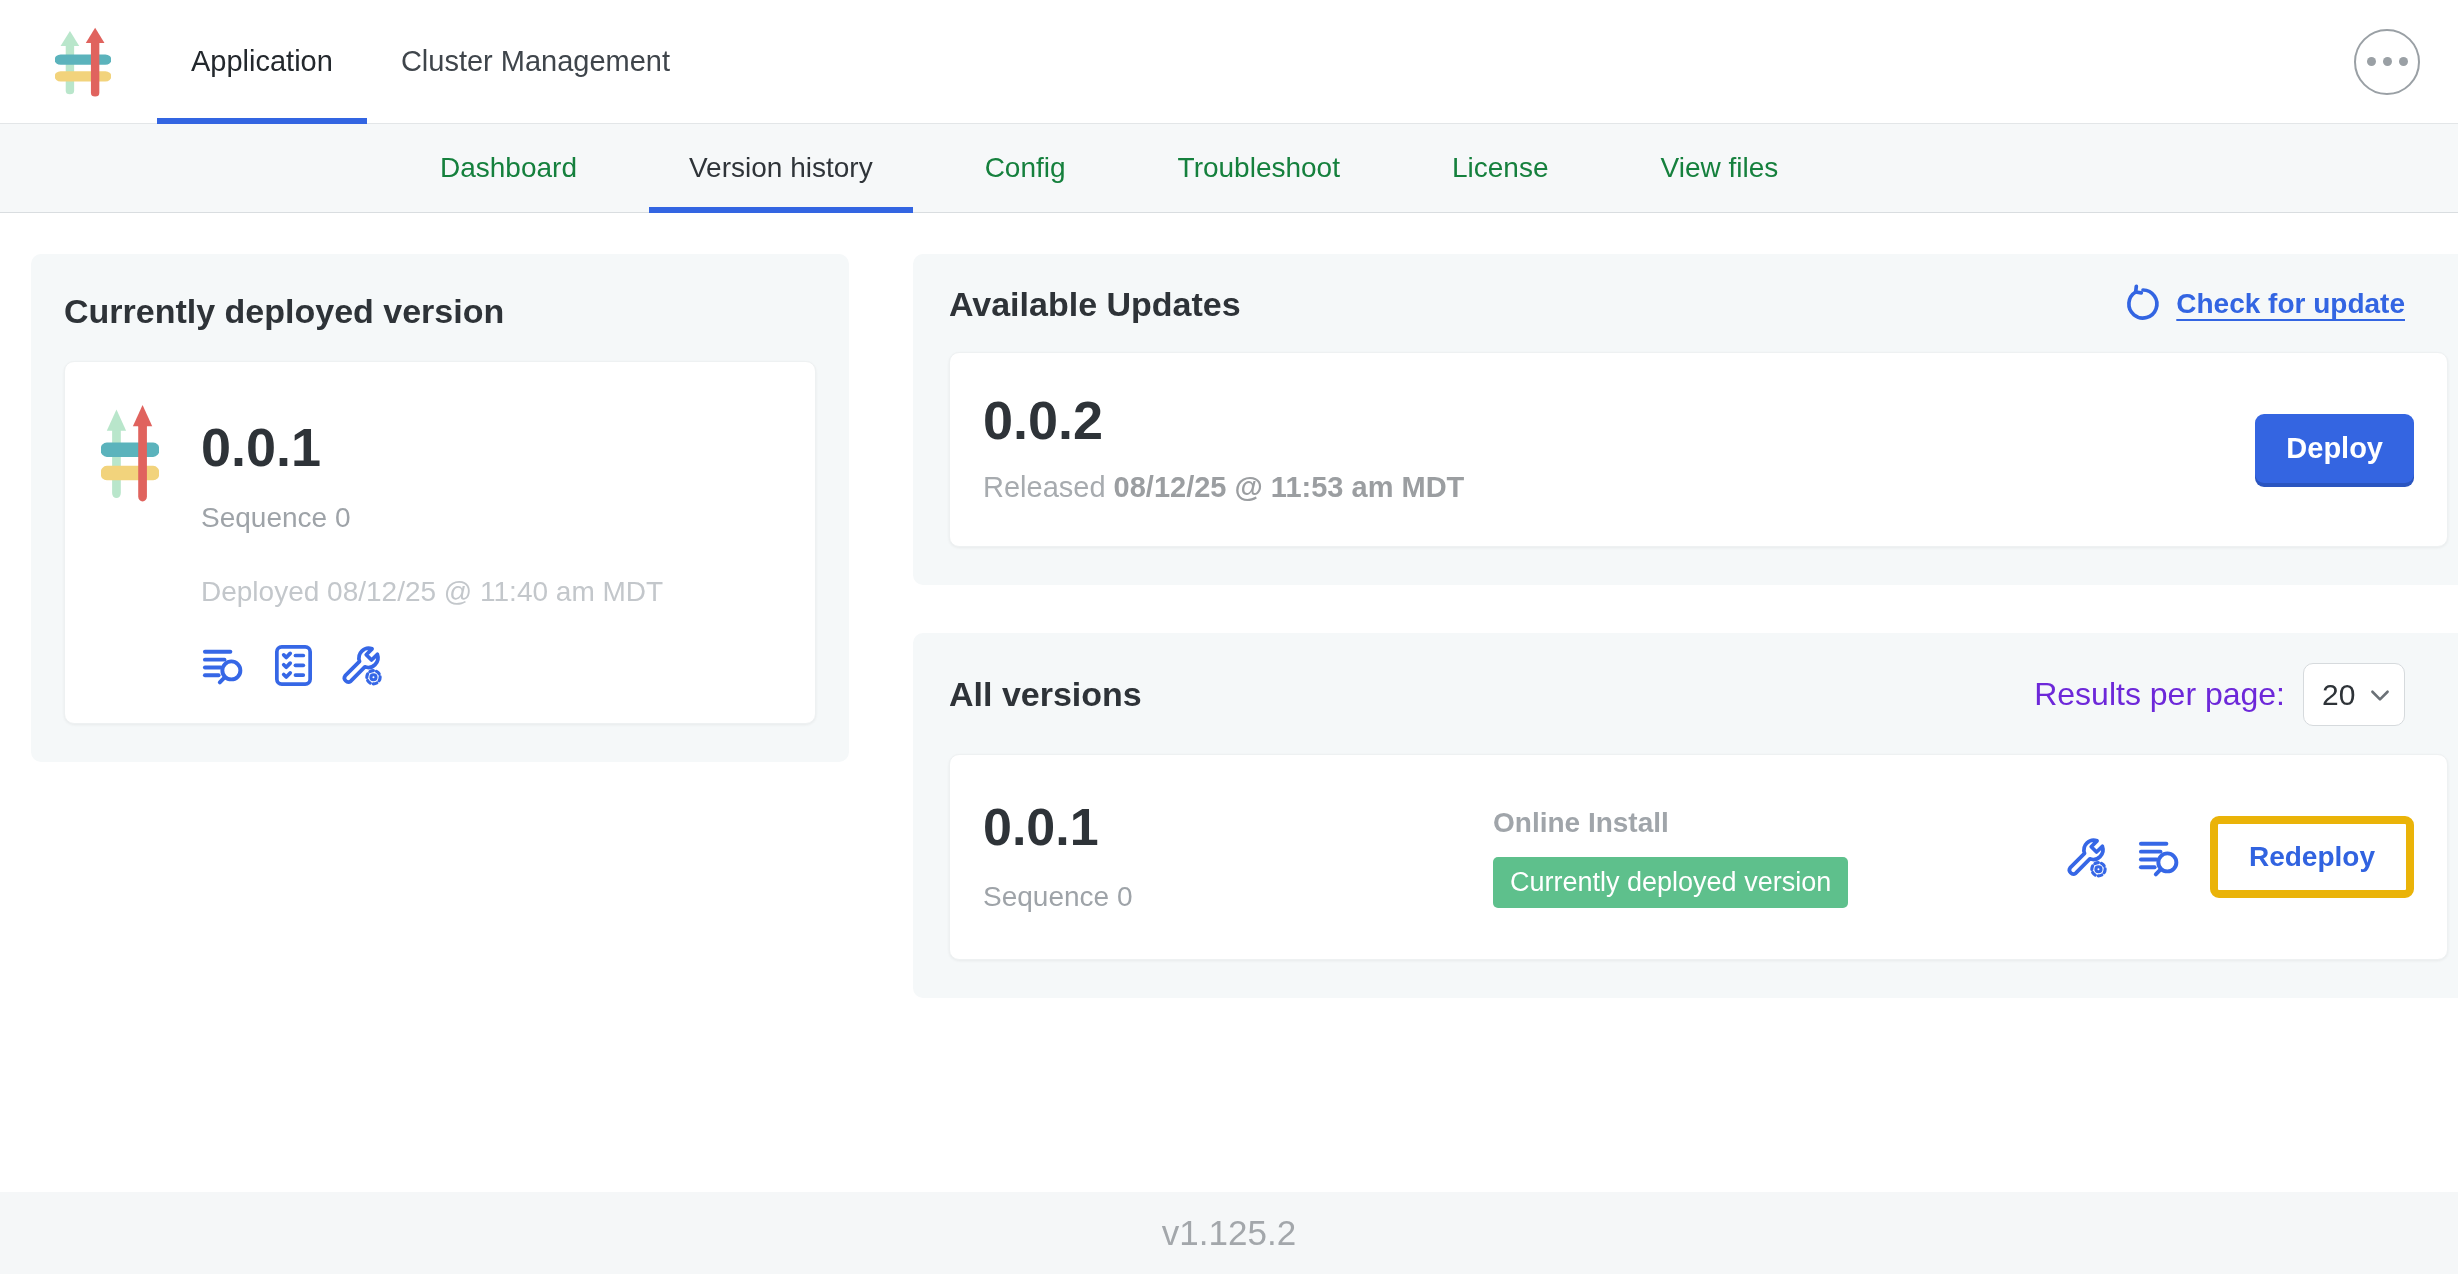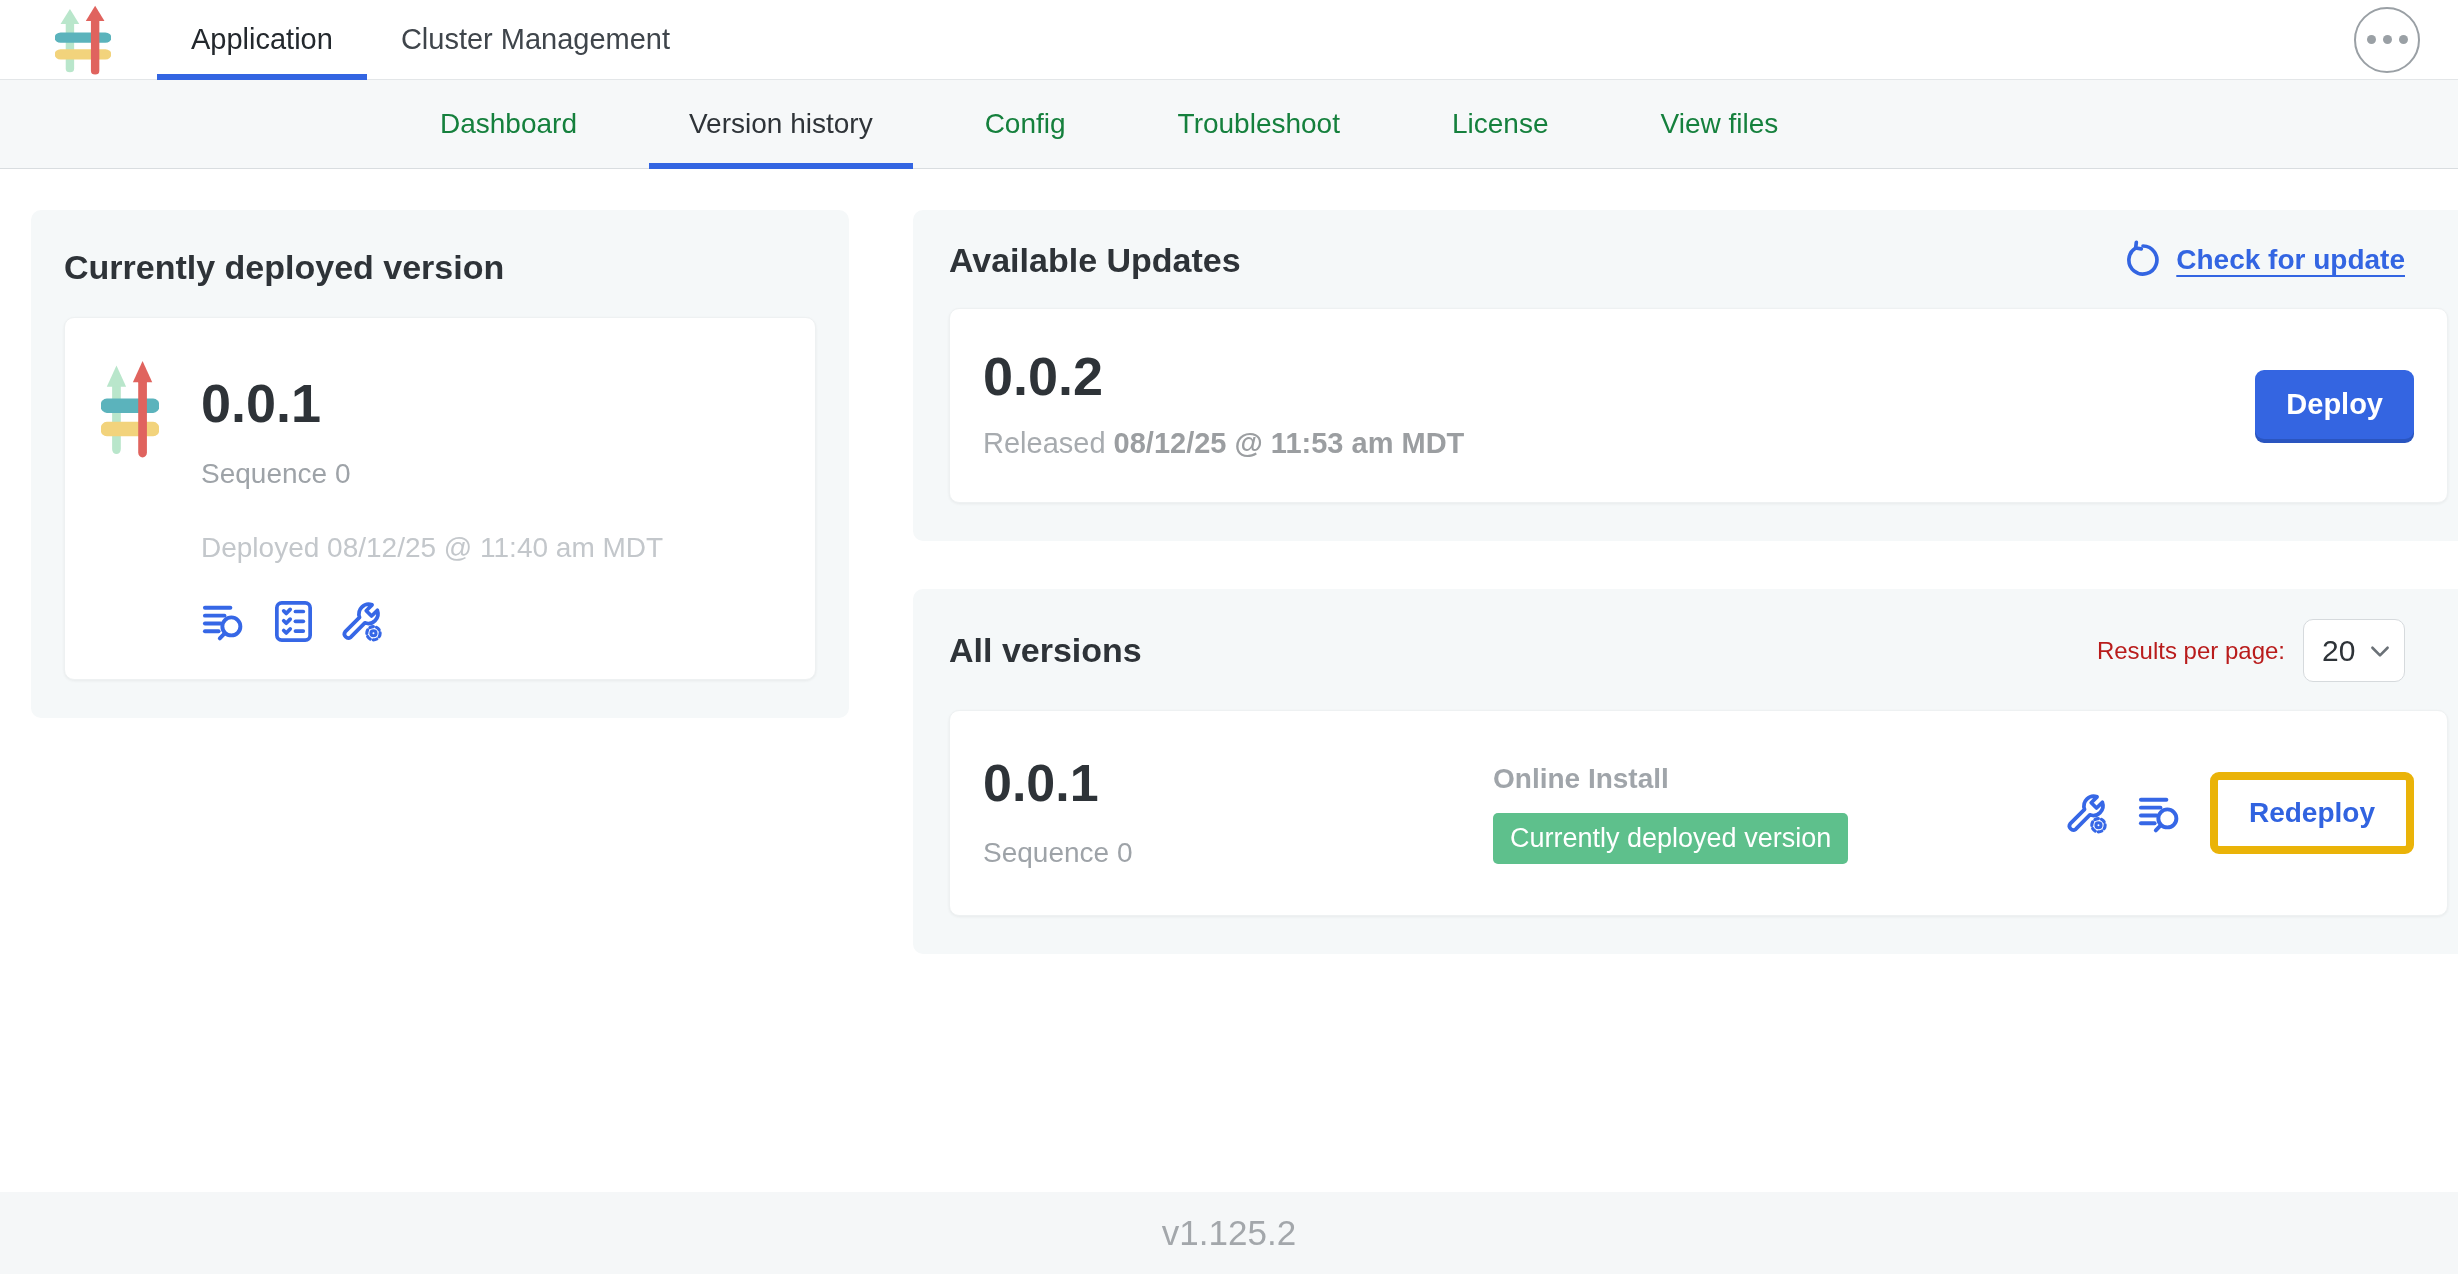--- a/index.html
+++ b/index.html
@@ -1,21 +1,21 @@
 <!DOCTYPE html>
 <html><head>
 <meta charset="utf-8">
 <style>
   * { margin:0; padding:0; box-sizing:border-box; }
   html,body { width:2458px; height:1274px; }
   body { font-family:"Liberation Sans", sans-serif; background:#ffffff; color:#2e3338; overflow:hidden; }
   .app { width:2458px; height:1274px; display:flex; flex-direction:column; }
 
   
-  .header { height:80px; background:#fff; border-bottom:1px solid #e3e6e8; display:flex; align-items:stretch; padding-left:55px; flex:none; }
+  .header { height:124px; background:#fff; border-bottom:1px solid #e3e6e8; display:flex; align-items:stretch; padding-left:55px; flex:none; }
   .logo-wrap { align-self:center; margin-right:46px; display:flex; }
   .header-tab { display:flex; align-items:center; padding:0 34px; font-size:29px; color:#3f454b; position:relative; cursor:pointer; }
   .header-tab.active { color:#23282d; }
   .header-tab.active::after { content:""; position:absolute; left:0; right:0; bottom:-1px; height:6px; background:#3365e2; }
   .menu-btn { margin-left:auto; margin-right:38px; align-self:center; width:66px; height:66px; border:2px solid #9aa0a5; border-radius:50%; background:#fff; display:flex; align-items:center; justify-content:center; gap:7px; cursor:pointer; }
   .menu-btn .dot { width:9px; height:9px; border-radius:50%; background:#9aa0a5; }
 
   
   .subnav { height:89px; background:#f6f8f9; border-bottom:1px solid #d9dde0; display:flex; align-items:stretch; padding-left:400px; flex:none; }
   .subnav-tab { display:flex; align-items:center; padding:0 40px; margin-right:32px; font-size:28px; color:#15803d; position:relative; cursor:pointer; white-space:nowrap; }
@@ -49,21 +49,21 @@
   .check-link { display:inline-flex; align-items:center; gap:14px; color:#3365e2; font-size:28px; font-weight:bold; cursor:pointer; text-decoration:none; }
   .check-link .link-text { text-decoration:underline; text-underline-offset:6px; }
   .check-link svg { width:40px; height:40px; }
 
   .update-inner { padding:40px 33px 42px; display:flex; align-items:center; justify-content:space-between; }
   .released-line { margin-top:24px; font-size:29px; color:#a7abaf; }
   .released-line b { color:#9b9ea1; }
   .deploy-btn { font-family:inherit; font-size:29px; font-weight:bold; color:#fff; background:#3465e1; border:none; border-radius:9px; padding:18px 31px; box-shadow:0 4px 0 #2a55c0; cursor:pointer; }
 
   .rpp-group { display:flex; align-items:center; gap:18px; }
-  .rpp-label { font-size:24px; color:#b91c1c; }
+  .rpp-label { font-size:32px; color:#6d28d9; }
   .select-wrap { position:relative; }
   .rpp-select { appearance:none; -webkit-appearance:none; font-family:inherit; font-size:30px; color:#2e3338; background:#fff; border:1px solid #d6dadd; border-radius:10px; padding:14px 48px 14px 18px; cursor:pointer; }
   .select-wrap svg { position:absolute; right:12px; top:50%; transform:translateY(-50%); width:26px; height:26px; pointer-events:none; }
 
   .version-row { margin-top:10px; padding:46px 33px; display:flex; align-items:center; }
   .vr-col1 { width:510px; flex:none; }
   .vr-col1 .seq-label { margin-top:28px; }
   .vr-col1 .big-version { font-size:52px; }
   .vr-col2 { flex:1; min-width:0; }
   .install-type { font-size:28px; font-weight:bold; color:#a0a5aa; }

